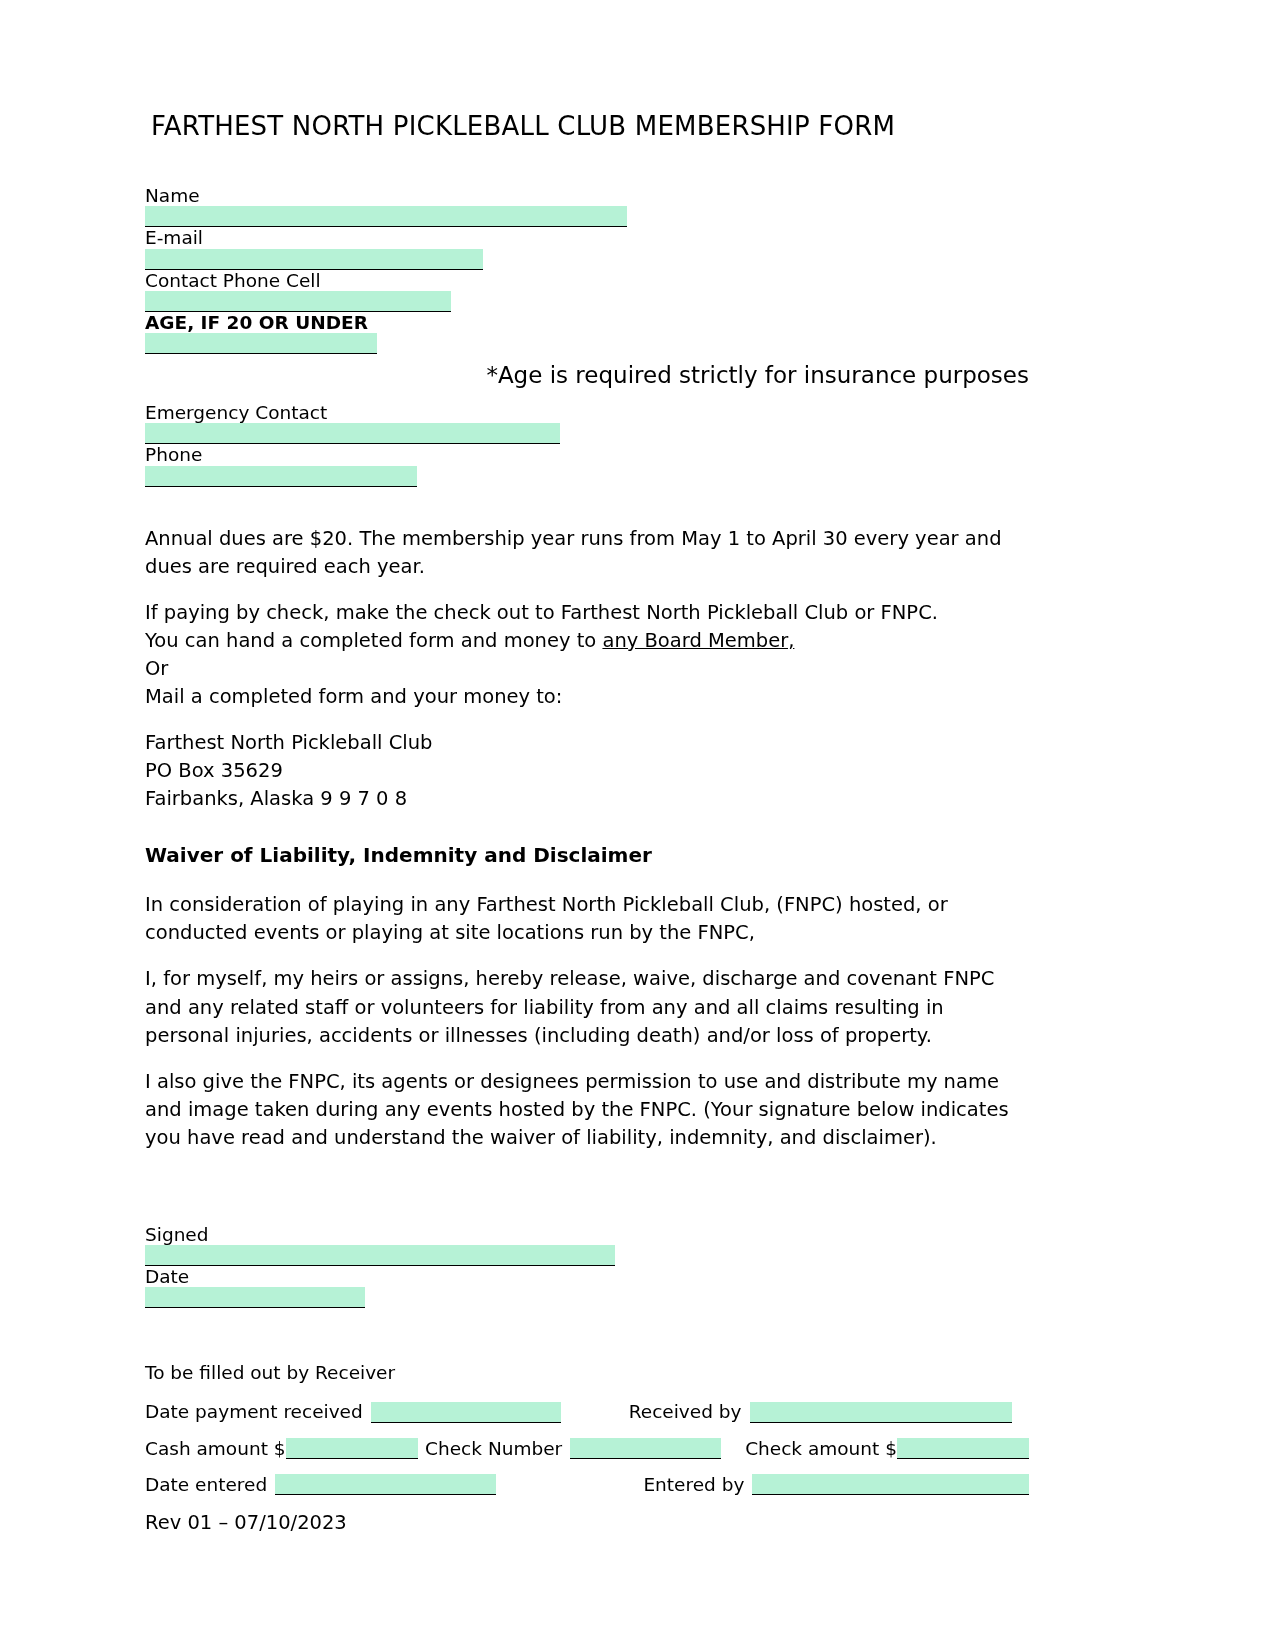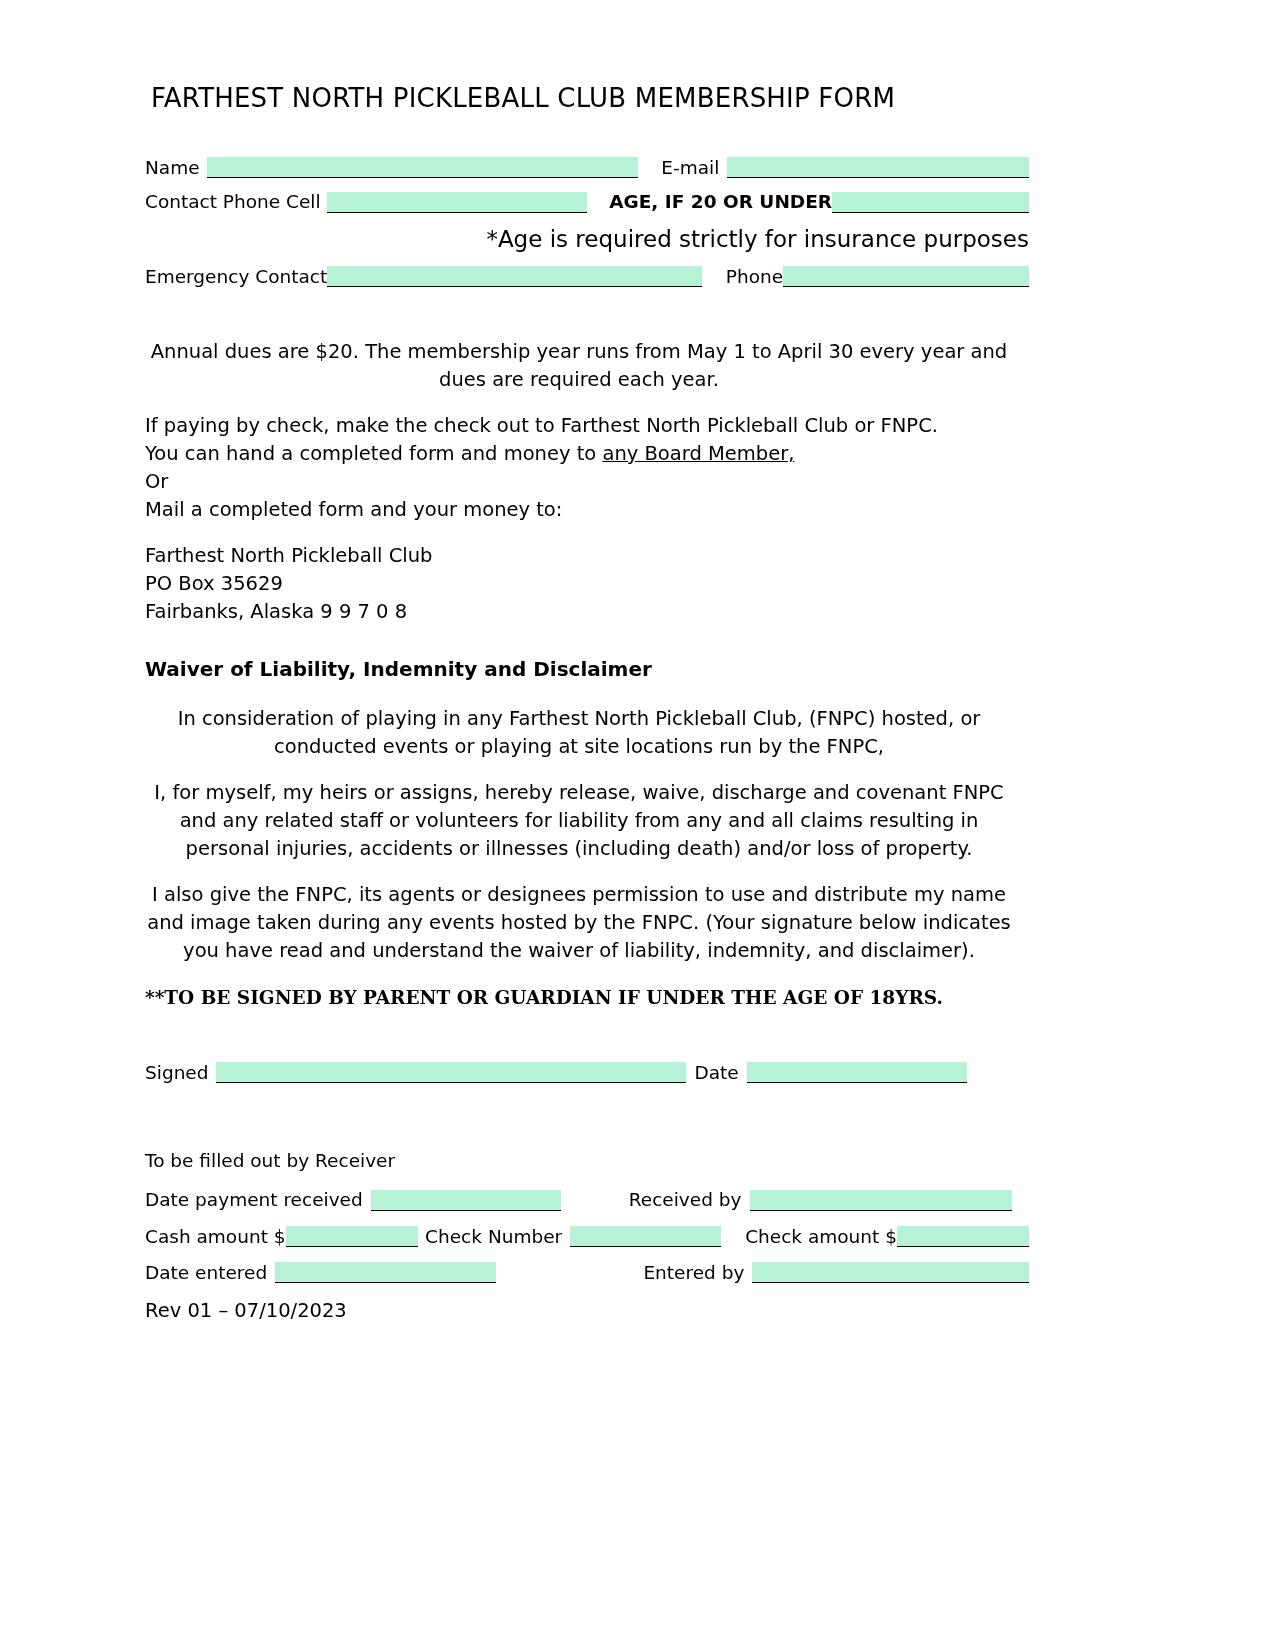--- a/index.html
+++ b/index.html
@@ -13,36 +13,35 @@
     font-family: "DejaVu Sans", sans-serif;
     color: #000000;
     position: relative;
     overflow: hidden;
   }
   .page {
     position: relative;
     width: 1169px;
     height: 1649px;
     box-sizing: border-box;
-    padding: 83px 140px 0 145px;
+    padding: 111px 140px 0 145px;
   }
   .doc-title {
     font-size: 26px;
     font-weight: normal;
     letter-spacing: 0.2px;
     margin: 0 0 44px 6px;
     white-space: nowrap;
   }
   
   .frow {
     display: flex;
-    align-items: flex-end;
-    font-size: 18.5px;
-    margin-bottom: 13px;
+    font-size: 18.5px;
     white-space: nowrap;
+    flex-direction: column;
   }
   .lbl {
     font-size: 18.5px;
     line-height: 1.15;
   }
   .lbl.bold { font-weight: bold; }
   .fill {
     background: #b6f2d6;
     border-bottom: 1px solid #000;
     height: 20px;
@@ -54,21 +53,20 @@
   .note {
     font-size: 23px;
     text-align: right;
     margin: 8px 0 14px 0;
   }
   
   .para {
     font-size: 19.5px;
     line-height: 1.44;
     margin: 0 16px 18px 0;
-    text-align: center;
   }
   .block {
     font-size: 19.5px;
     line-height: 1.44;
     margin: 0 0 18px 0;
   }
   .u { text-decoration: underline; }
   h2.sec {
     font-size: 20px;
     font-weight: bold;
@@ -151,21 +149,20 @@
     <div>PO Box 35629</div>
     <div>Fairbanks, Alaska   9 9 7 0 8</div>
   </div>
 
   <h2 class="sec">Waiver of Liability, Indemnity and Disclaimer</h2>
 
   <p class="para">In consideration of playing in any Farthest North Pickleball Club, (FNPC) hosted, or conducted events or playing at site locations run by the FNPC,</p>
   <p class="para">I, for myself, my heirs or assigns, hereby release, waive, discharge and covenant FNPC and any related staff or volunteers for liability from any and all claims resulting in personal injuries, accidents or illnesses (including death) and/or loss of property.</p>
   <p class="para">I also give the FNPC, its agents or designees permission to use and distribute my name and image taken during any events hosted by the FNPC. (Your signature below indicates you have read and understand the waiver of liability, indemnity, and disclaimer).</p>
 
-  <p class="serif-bold">**TO BE SIGNED BY PARENT OR GUARDIAN IF UNDER THE AGE OF 18YRS.</p>
 
   <div class="spacer-lg"></div>
 
   <div class="frow">
     <span class="lbl">Signed</span>
     <span class="gap-sm"></span>
     <span class="fill" style="width:470px;"></span>
     <span class="gap-sm"></span>
     <span class="lbl">Date</span>
     <span class="gap-sm"></span>

